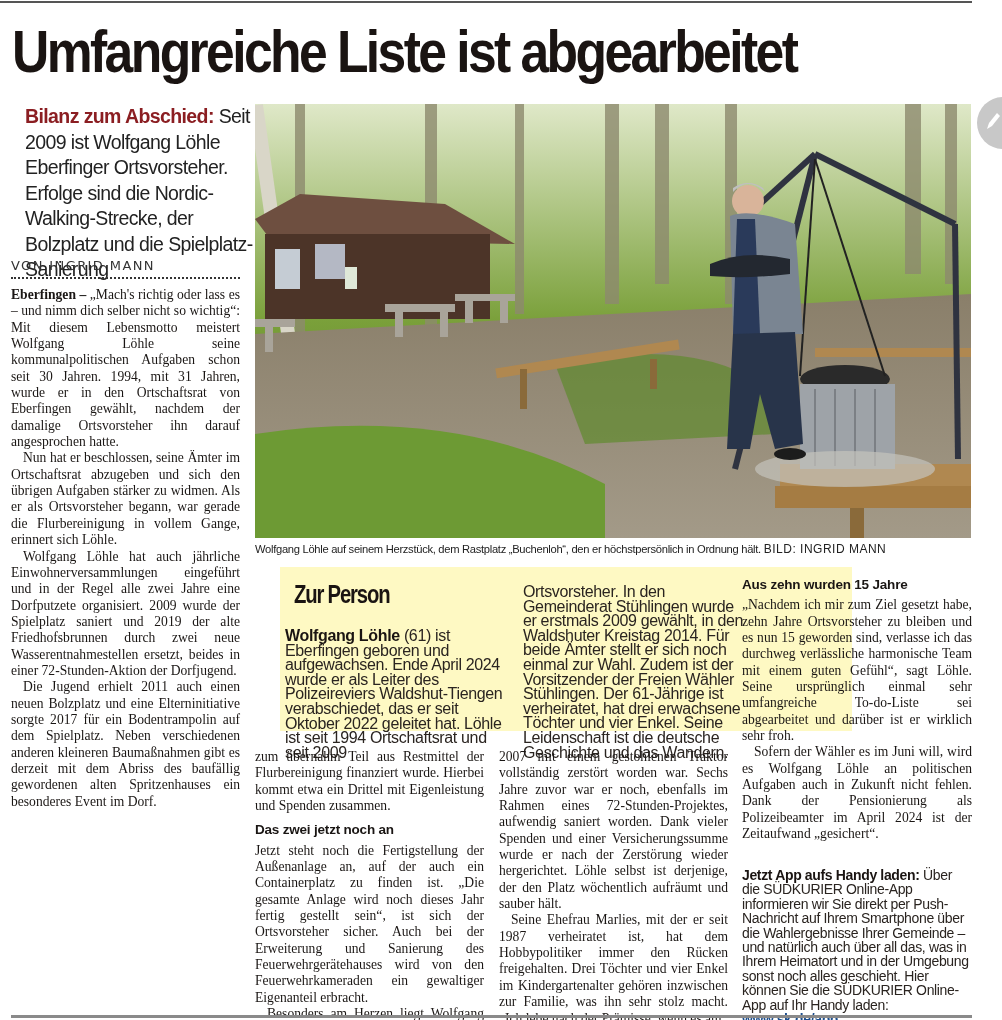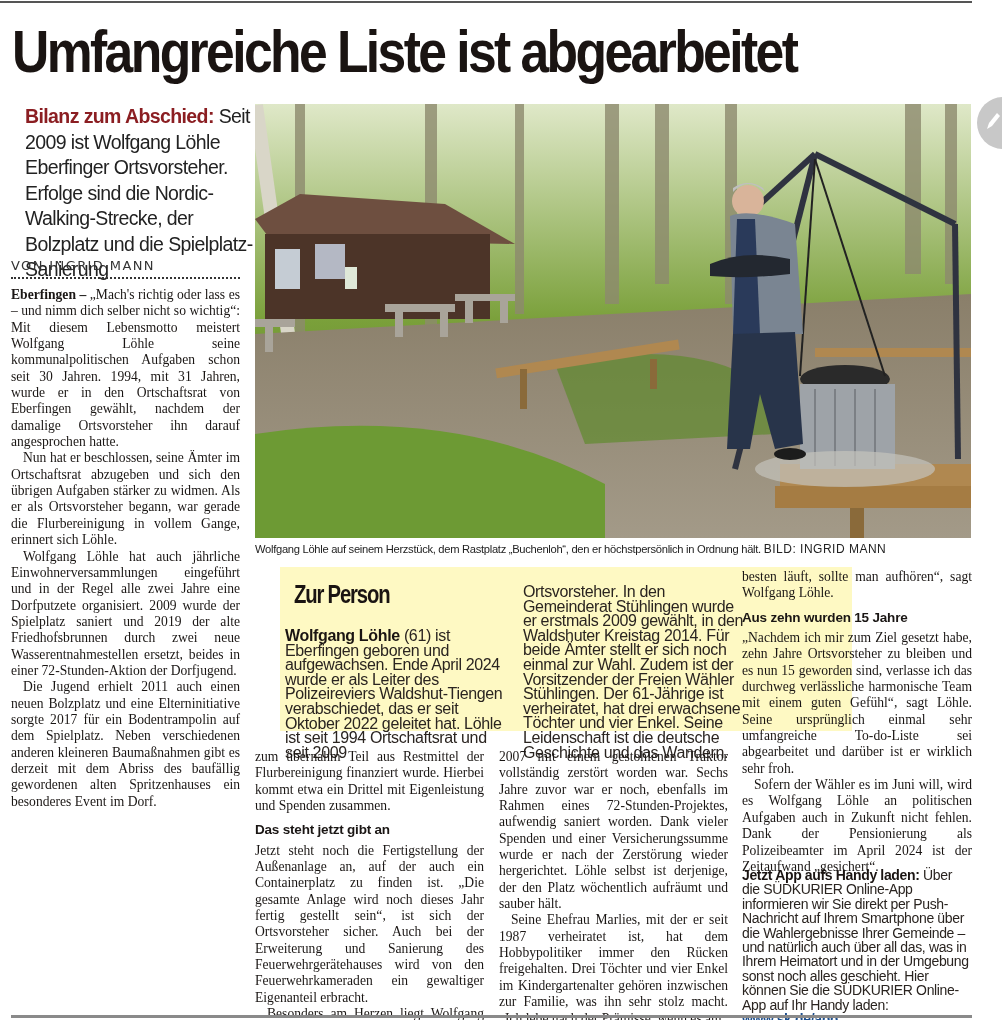--- a/index.html
+++ b/index.html
@@ -143,32 +143,31 @@
 <div class="caption"><span>Wolfgang Löhle auf seinem Herzstück, dem Rastplatz „Buchenloh“, den er höchstpersönlich in Ordnung hält.</span> <span class="credit">BILD: INGRID MANN</span></div>
 
 <div class="infobox">
   <h2>Zur Person</h2>
   <div class="bcol" style="left:5px; top:62px; width:222px;"><b>Wolfgang Löhle</b><span> (61) ist Eberfingen geboren und aufgewachsen. Ende April 2024 wurde er als Leiter des Polizeireviers Waldshut-Tiengen verabschiedet, das er seit Oktober 2022 geleitet hat. Löhle ist seit 1994 Ortschaftsrat und seit 2009</span></div>
   <div class="bcol" style="left:243px; top:18px; width:222px;">Ortsvorsteher. In den Gemeinderat Stühlingen wurde er erstmals 2009 gewählt, in den Waldshuter Kreistag 2014. Für beide Ämter stellt er sich noch einmal zur Wahl. Zudem ist der Vorsitzender der Freien Wähler Stühlingen. Der 61-Jährige ist verheiratet, hat drei erwachsene Töchter und vier Enkel. Seine Leidenschaft ist die deutsche Geschichte und das Wandern.</div>
 </div>
 
 <div class="col" style="left:255px; top:749px; width:229px;">
   <p class="noindent">zum übernahm Teil aus Restmittel der Flurbereinigung finanziert wurde. Hierbei kommt etwa ein Drittel mit Eigenleistung und Spenden zusammen.</p>
-  <h3>Das steht jetzt gibt an</h3>
+  <h3>Das zwei jetzt noch an</h3>
   <p class="noindent">Jetzt steht noch die Fertigstellung der Außenanlage an, auf der auch ein Containerplatz zu finden ist. „Die gesamte Anlage wird noch dieses Jahr fertig gestellt sein“, ist sich der Ortsvorsteher sicher. Auch bei der Erweiterung und Sanierung des Feuerwehrgerätehauses wird von den Feuerwehrkameraden ein gewaltiger Eigenanteil erbracht.</p>
   <p>Besonders am Herzen liegt Wolfgang Löhle der Rastplatz „Buchenloh“, der</p>
 </div>
 
 <div class="col" style="left:499px; top:749px; width:229px;">
   <p class="noindent">2007 mit einem gestohlenen Traktor vollständig zerstört worden war. Sechs Jahre zuvor war er noch, ebenfalls im Rahmen eines 72-Stunden-Projektes, aufwendig saniert worden. Dank vieler Spenden und einer Versicherungssumme wurde er nach der Zerstörung wieder hergerichtet. Löhle selbst ist derjenige, der den Platz wöchentlich aufräumt und sauber hält.</p>
   <p>Seine Ehefrau Marlies, mit der er seit 1987 verheiratet ist, hat dem Hobbypolitiker immer den Rücken freigehalten. Drei Töchter und vier Enkel im Kindergartenalter gehören inzwischen zur Familie, was ihn sehr stolz macht. „Ich lebe nach der Prämisse, wenn es am</p>
 </div>
 
 <div class="col" style="left:742px; top:569px; width:230px;">
-  <p class="noindent">besten läuft, sollte man aufhören“, sagt Wolfgang Löhle.</p>
   <h3>Aus zehn wurden 15 Jahre</h3>
   <p class="noindent">„Nachdem ich mir zum Ziel gesetzt habe, zehn Jahre Ortsvorsteher zu bleiben und es nun 15 geworden sind, verlasse ich das durchweg verlässliche harmonische Team mit einem guten Gefühl“, sagt Löhle. Seine ursprünglich einmal sehr umfangreiche To-do-Liste sei abgearbeitet und darüber ist er wirklich sehr froh.</p>
   <p>Sofern der Wähler es im Juni will, wird es Wolfgang Löhle an politischen Aufgaben auch in Zukunft nicht fehlen. Dank der Pensionierung als Polizeibeamter im April 2024 ist der Zeitaufwand „gesichert“.</p>
 </div>
 
 <div class="appnote"><b>Jetzt App aufs Handy laden:</b><span> Über die SÜDKURIER Online-App informieren wir Sie direkt per Push-Nachricht auf Ihrem Smartphone über die Wahlergebnisse Ihrer Gemeinde – und natürlich auch über all das, was in Ihrem Heimatort und in der Umgebung sonst noch alles geschieht. Hier können Sie die SÜDKURIER Online-App auf Ihr Handy laden:</span><br><span class="link">www.sk.de/app</span></div>
 
 <div class="rule" style="left:11px; top:1015px; width:961px;"></div>
 
 <div class="edit-fab">

